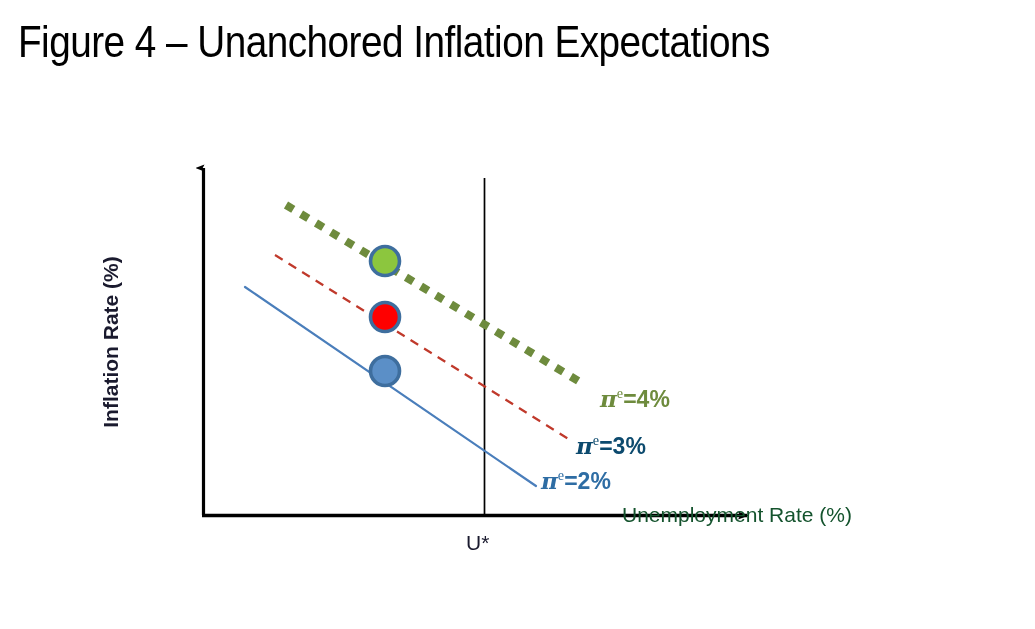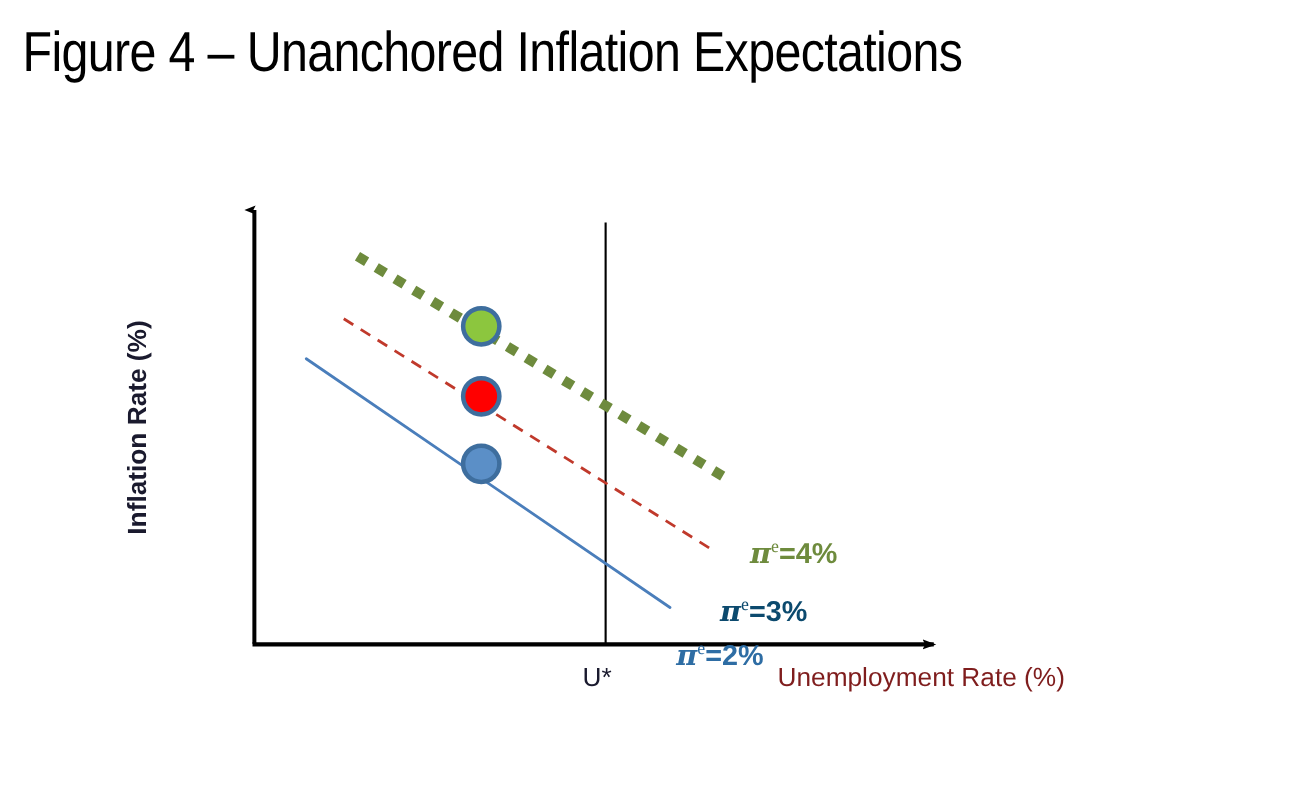--- a/index.html
+++ b/index.html
@@ -56,46 +56,45 @@
     font-size: 21px;
     font-weight: 600;
     color: #1a1a2e;
     transform: rotate(-90deg);
     transform-origin: center center;
     white-space: nowrap;
   }
   .x-axis-title {
     position: absolute;
     left: 622px;
-    top: 531px;
+    top: 503px;
     font-family: "Liberation Sans", sans-serif;
     font-size: 21px;
     font-weight: 400;
-    color: #7f1d1d;
+    color: #14532d;
     white-space: nowrap;
   }
   .ustar-label {
     position: absolute;
     left: 466px;
     top: 531px;
     font-family: "Liberation Sans", sans-serif;
     font-size: 21px;
     font-weight: 400;
     color: #1a1a2e;
     white-space: nowrap;
   }
 
   
   .series-label {
     position: absolute;
     font-family: "Liberation Serif", serif;
     font-size: 23px;
     font-weight: 700;
     white-space: nowrap;
-    margin-top: 44px;
   }
   .series-label .pi {
     font-style: italic;
     font-family: "DejaVu Serif", serif;
   }
   .series-label sup {
     font-size: 0.62em;
     font-weight: 400;
     vertical-align: super;
     line-height: 0;

